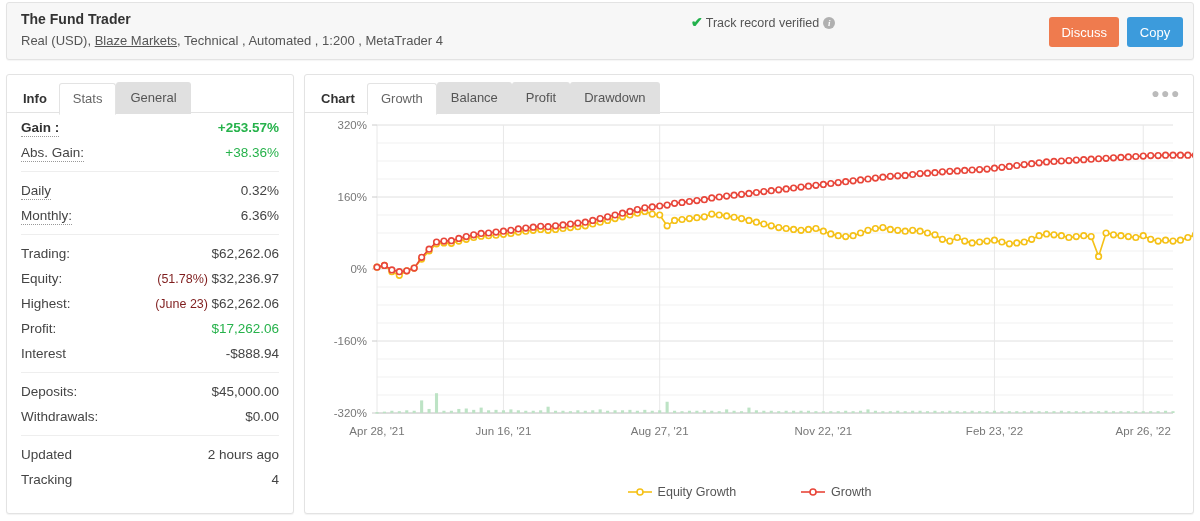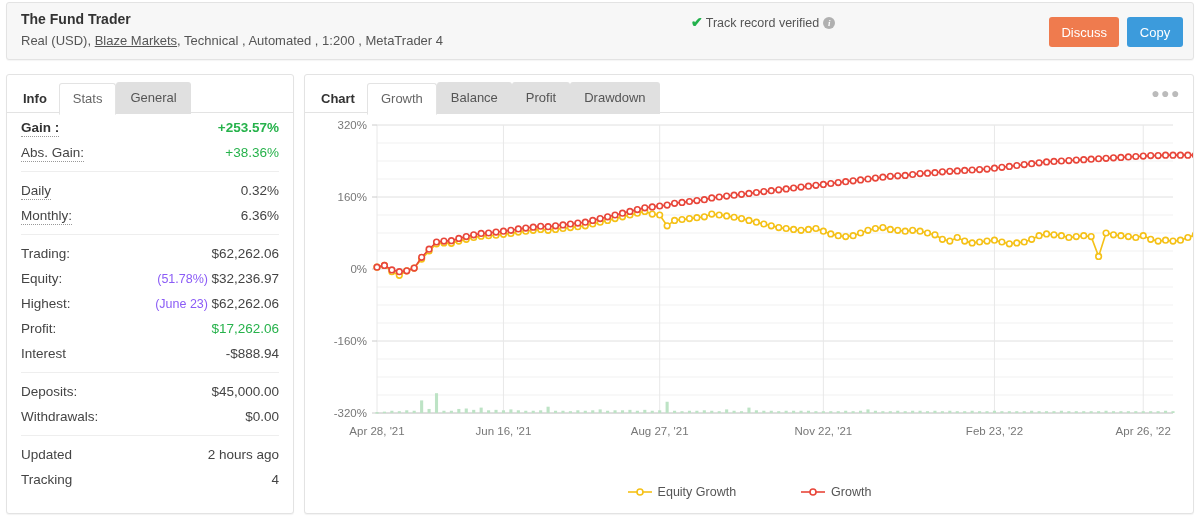--- a/index.html
+++ b/index.html
@@ -173,21 +173,21 @@
   .srow .k.dotted {
     border-bottom: 1px dotted #999;
     line-height: 17px;
     display: inline-block;
     align-self: center;
   }
   .srow .k.bold { font-weight: bold; color: #333; }
   .srow .v { color: #444; white-space: nowrap; }
   .v.green { color: #26b24b; }
   .v.green.bold { font-weight: bold; }
-  .v .muted { color: #8b5cf6; font-size: 12.5px; }
+  .v .muted { color: #7f1d1d; font-size: 12.5px; }
   .divider {
     border-top: 1px solid #eee;
     margin: 6px 0 6px 0;
   }
 
   
   .right-panel {
     position: absolute;
     left: 304px;
     top: 74px;

